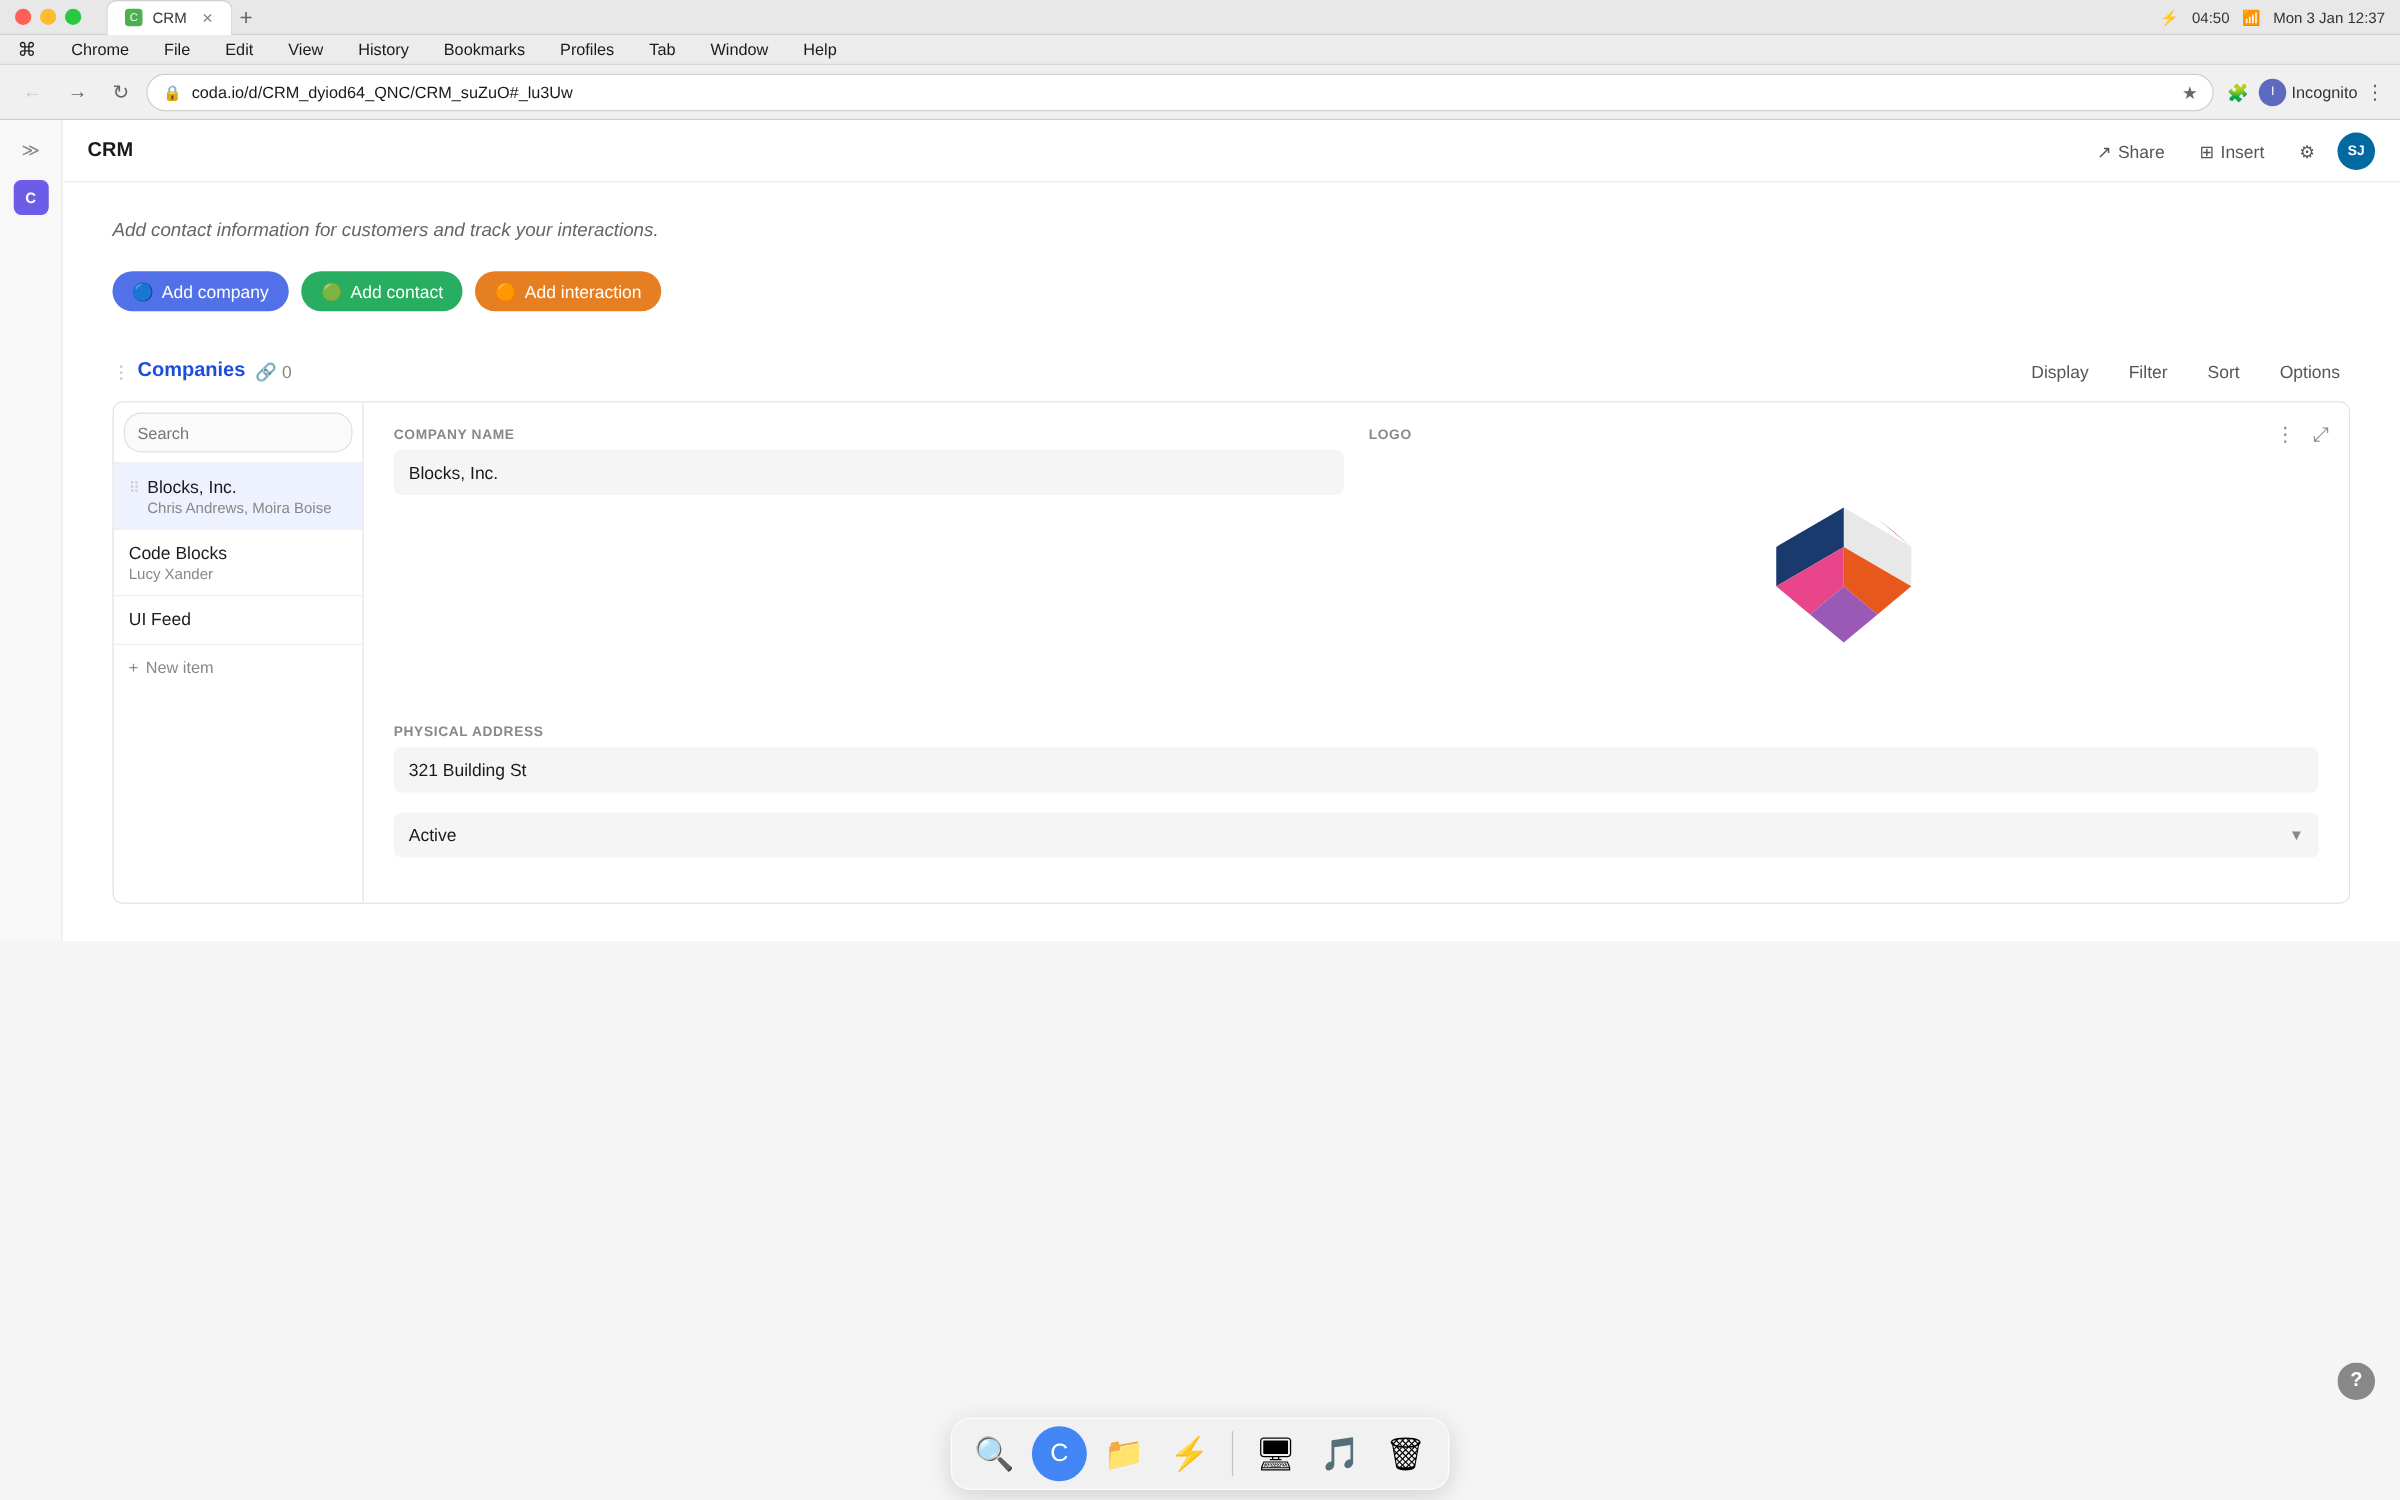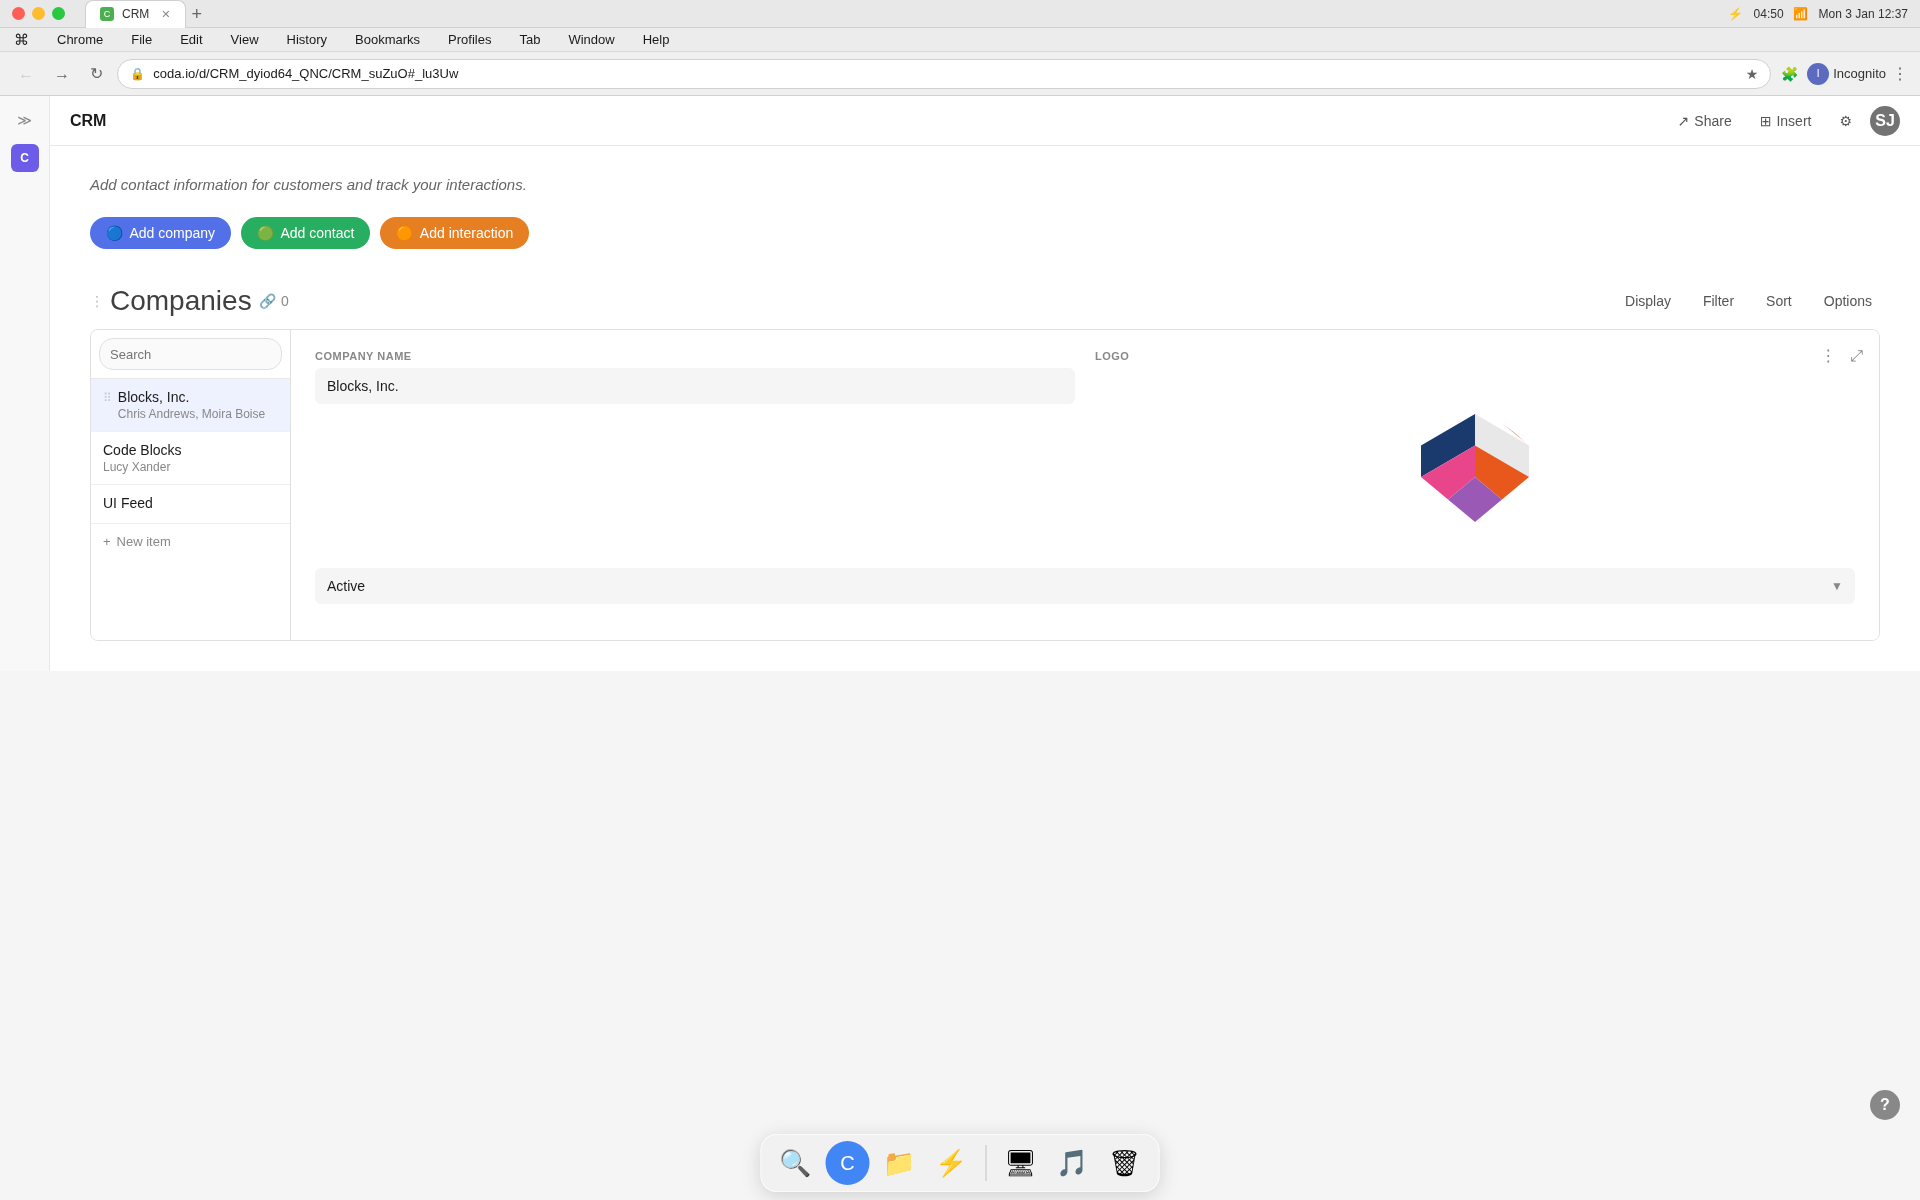--- a/index.html
+++ b/index.html
@@ -85,42 +85,42 @@
       border-bottom: 1px solid #e8e8e8;
       display: flex;
       align-items: center;
       padding: 0 20px;
       background: #fff;
       gap: 12px;
     }
     .doc-title { font-size: 16px; font-weight: 600; color: #1a1a1a; }
     .header-actions { display: flex; align-items: center; gap: 8px; margin-left: auto; }
     .header-btn { background: none; border: none; cursor: pointer; font-size: 14px; color: #555; display: flex; align-items: center; gap: 5px; padding: 5px 10px; border-radius: 6px; }
-    .user-avatar { width: 30px; height: 30px; border-radius: 50%; background: #737373; display: flex; align-items: center; justify-content: center; color: white; font-size: 16px; font-weight: bold; }
+    .user-avatar { width: 30px; height: 30px; border-radius: 50%; background: #0369a1; display: flex; align-items: center; justify-content: center; color: white; font-size: 11px; font-weight: bold; }
 
     
     .main-content { flex: 1; overflow: auto; padding: 30px 40px; background: #fff; }
     .page-description { font-size: 15px; color: #666; margin-bottom: 24px; font-style: italic; }
 
     
     .action-buttons { display: flex; gap: 10px; margin-bottom: 36px; }
     .action-btn { display: flex; align-items: center; gap: 6px; padding: 8px 16px; border-radius: 20px; border: none; cursor: pointer; font-size: 14px; font-weight: 500; color: white; }
     .btn-company { background: #5271e8; }
     .btn-contact { background: #27ae60; }
     .btn-interaction { background: #e67e22; }
     .btn-icon { font-size: 14px; }
 
     
     .section-header {
       display: flex;
       align-items: center;
       margin-bottom: 12px;
     }
     .section-drag { color: #bbb; margin-right: 6px; cursor: grab; font-size: 14px; }
-    .section-title { font-size: 28px; font-weight: 400; color: #404040; }
+    .section-title { font-size: 16px; font-weight: 700; color: #1d4ed8; }
     .section-link-count { display: flex; align-items: center; gap: 4px; color: #888; font-size: 14px; margin-left: 8px; }
     .section-toolbar { margin-left: auto; display: flex; align-items: center; gap: 16px; }
     .section-toolbar-btn { background: none; border: none; cursor: pointer; font-size: 14px; color: #555; padding: 4px 8px; border-radius: 4px; }
 
     
     .companies-layout { display: flex; border: 1px solid #e0e0e0; border-radius: 8px; overflow: hidden; }
 
     
     .companies-list {
       width: 200px;
@@ -416,20 +416,24 @@
                   <polygon points="40,90 100,55 100,90 70,115" fill="#e8458a"></polygon>
 
                   <polygon points="130,30 160,55 145,42" fill="#c0392b"></polygon>
 
                   <polygon points="70,115 100,90 130,115 100,140" fill="#9b59b6"></polygon>
                 </svg>
               </div>
             </div>
           </div>
 
+          <div class="detail-section" style="margin-top: 20px;">
+            <div class="field-label">PHYSICAL ADDRESS</div>
+            <div class="field-value address">321 Building St</div>
+          </div>
 
           <div class="detail-section">
             <div class="select-field">
               <span>Active</span>
               <span class="select-arrow">▼</span>
             </div>
           </div>
         </div>
       </div>
     </div>

